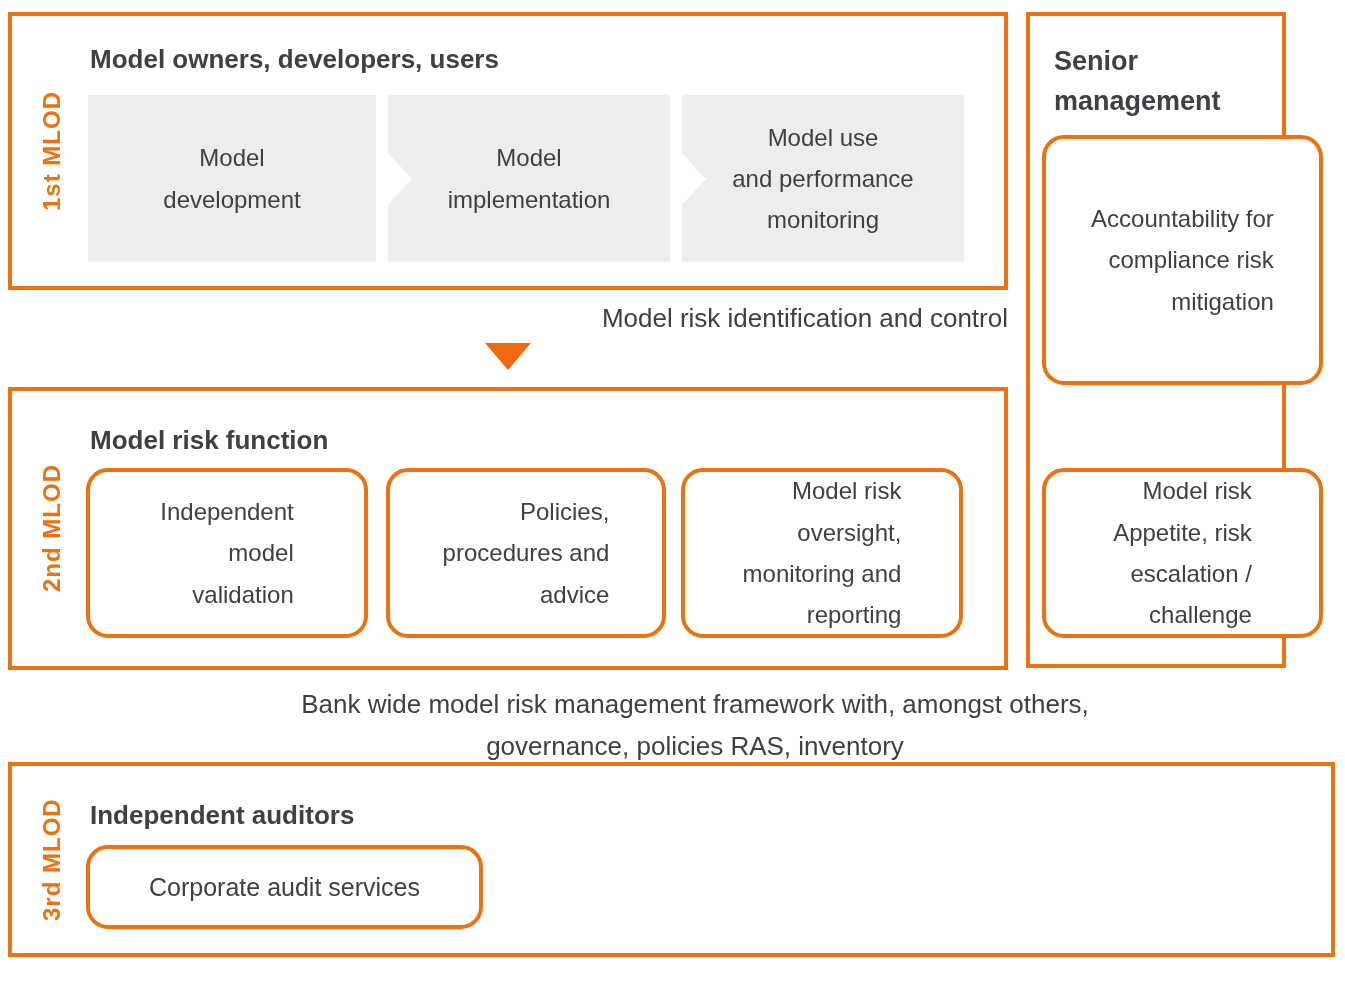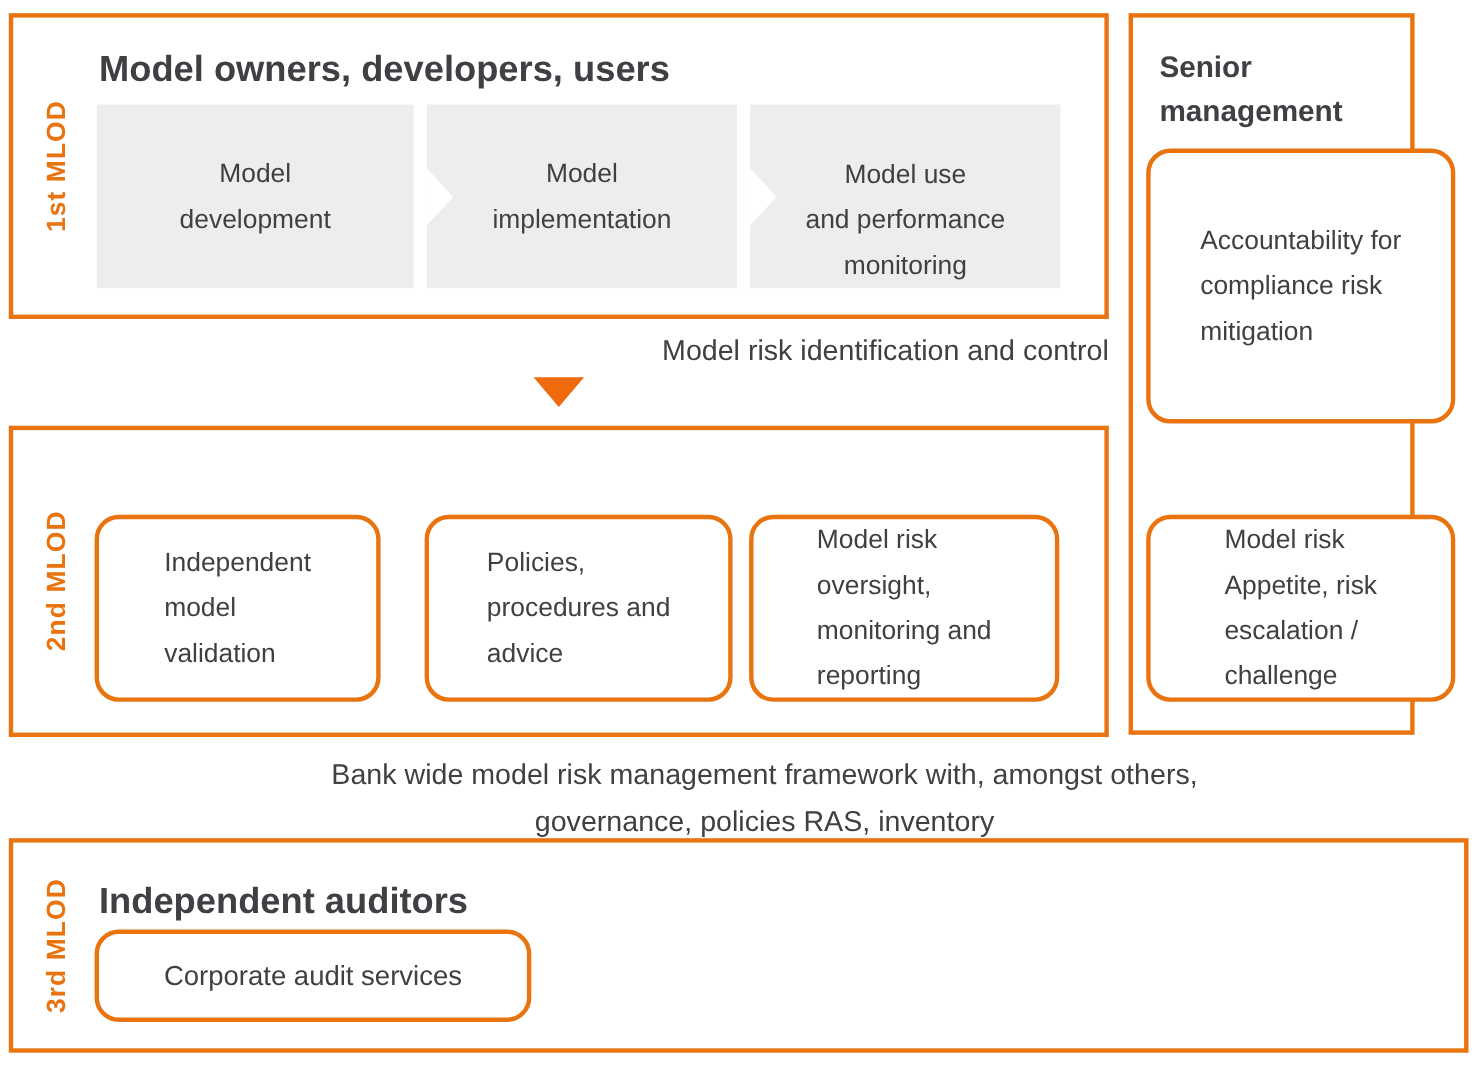--- a/index.html
+++ b/index.html
@@ -17,49 +17,49 @@
   .panel-senior { left:1026px; top:12px; width:260px; height:656px; }
   .lane-3 { left:8px;  top:762px; width:1327px; height:195px; }
 
   .mlod {
     position:absolute; left:14px; top:0; bottom:0; width:52px;
     display:flex; align-items:center; justify-content:center;
     writing-mode:vertical-rl; transform:rotate(180deg);
     color:var(--accent,#e8730f); font-weight:bold; font-size:24px; letter-spacing:1px;
   }
 
-  .lane-title { position:absolute; left:78px; font-size:33px; color:var(--text,#3e4043); }
+  .lane-title { position:absolute; left:78px; font-size:26px; color:var(--text,#3e4043); }
   .lane-1 .lane-title { top:28px; }
   .lane-2 .lane-title { top:34px; }
   .lane-3 .lane-title { top:34px; }
 
   .step {
     position:absolute; top:79px; height:167px;
     background:var(--step-fill,#ededed);
     display:flex; align-items:center; justify-content:center;
     text-align:center; font-size:24px; line-height:1.72; white-space:pre-line;
   }
   .step-1 { left:76px;  width:288px; }
   .step-2 { left:376px; width:282px; }
-  .step-3 { left:670px; width:282px;align-items:flex-end; }
+  .step-3 { left:670px; width:282px; }
 
   .chevron {
     position:absolute; left:0; top:50%; transform:translateY(-50%);
     width:0; height:0;
     border-top:26px solid transparent; border-bottom:26px solid transparent;
     border-left:24px solid #ffffff;
   }
 
   .pill {
     position:absolute; border:4px solid var(--accent,#e8730f); border-radius:22px;
     background:#ffffff; display:flex; align-items:center; justify-content:center;
-    text-align:left; font-size:24px; line-height:1.72; white-space:pre-line;
+    text-align:right; font-size:24px; line-height:1.72; white-space:pre-line;
     color:var(--text,#3e4043);
   }
-  .pill-validation    { left:74px;  top:77px;  width:260px; height:170px; }
+  .pill-validation    { left:74px;  top:77px;  width:282px; height:170px; }
   .pill-policies      { left:374px; top:77px;  width:280px; height:170px; }
   .pill-oversight     { left:669px; top:77px;  width:282px; height:170px; }
   .pill-accountability{ left:12px;  top:119px; width:281px; height:250px; }
   .pill-appetite      { left:12px;  top:452px; width:281px; height:170px; }
   .pill-audit         { left:74px;  top:79px;  width:397px; height:84px; font-size:25px; }
 
   .panel-title {
     position:absolute; left:24px; top:26px;
     font-size:27px; line-height:1.48; white-space:pre-line;
   }
@@ -116,20 +116,21 @@
 challenge</div>
   </aside>
 
   <div class="flow-note">
     <span>Model risk identification and control</span>
     <div class="flow-arrow"></div>
   </div>
 
   <section class="lane lane-2">
     <div class="mlod">2nd MLOD</div>
+    <h2 class="lane-title">Model risk function</h2>
     <div class="pill pill-validation">Independent
 model
 validation</div>
     <div class="pill pill-policies">Policies,
 procedures and
 advice</div>
     <div class="pill pill-oversight">Model risk
 oversight,
 monitoring and
 reporting</div>

